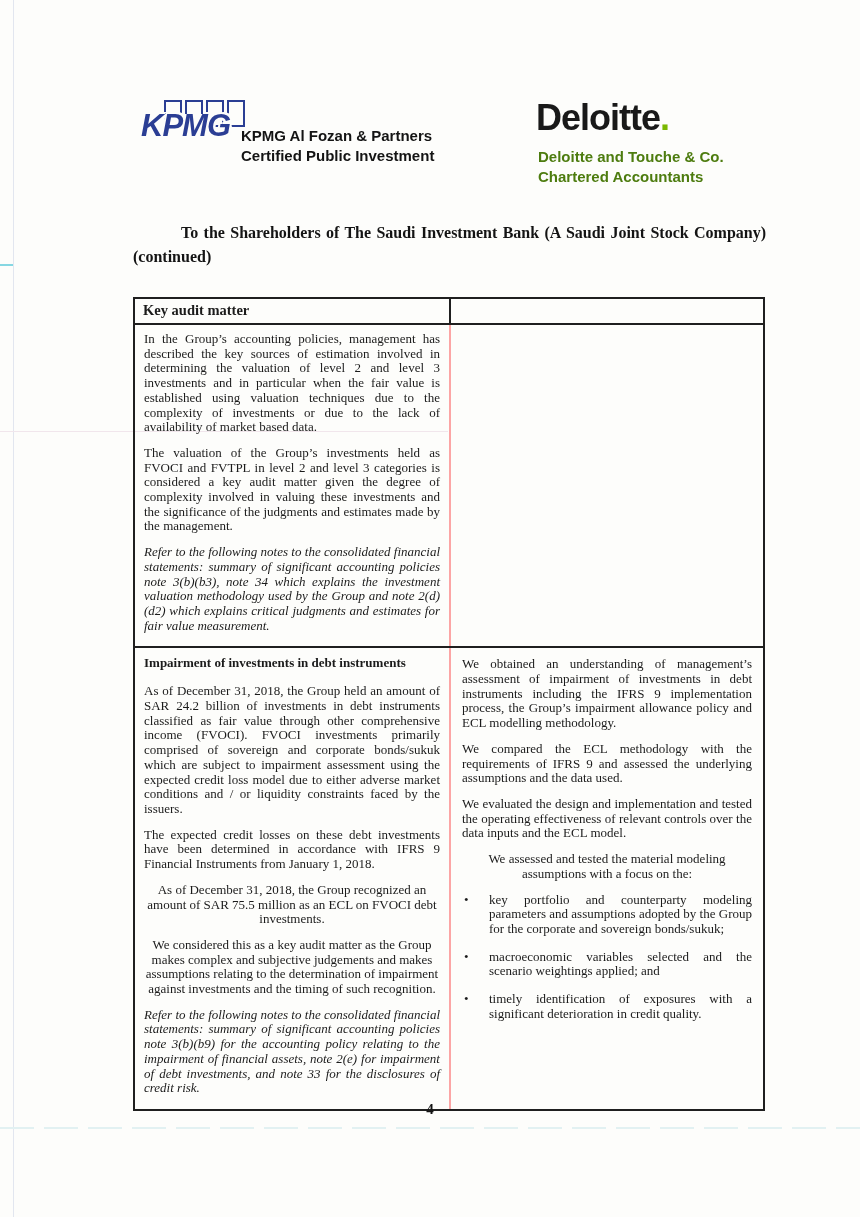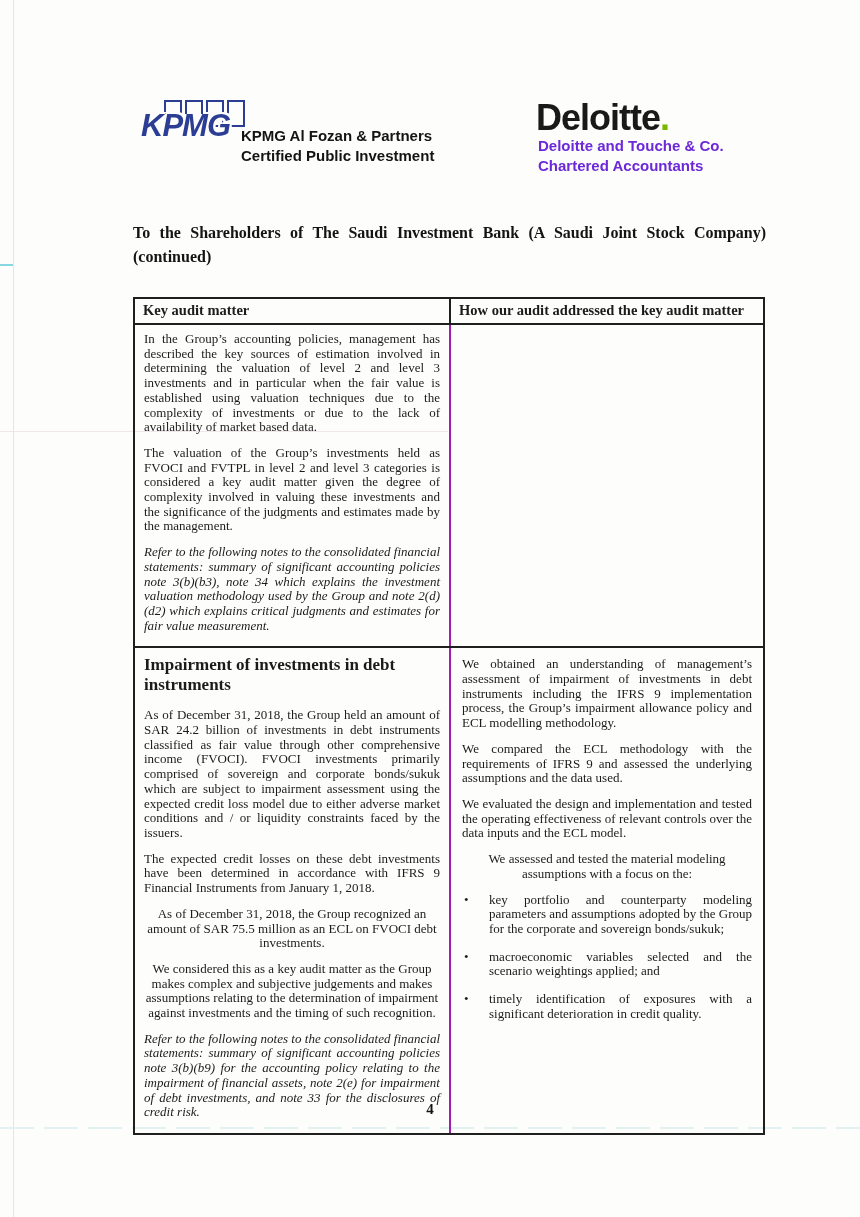--- a/index.html
+++ b/index.html
@@ -28,40 +28,40 @@
     position:absolute;left:241px;top:126px;
     font-family:"Liberation Sans",sans-serif;font-weight:bold;font-size:15px;line-height:19.5px;color:#141414;
   }
   .deloitte-logo{
     position:absolute;left:536px;top:97px;
     font-family:"Liberation Sans",sans-serif;font-weight:bold;font-size:36px;
     letter-spacing:-1px;color:#191919;text-align:right;
   }
   .deloitte-logo .dot{color:#7ab800;}
   .deloitte-name{
-    position:absolute;left:538px;top:136px;
-    font-family:"Liberation Sans",sans-serif;font-weight:bold;font-size:15px;line-height:20px;color:#6d28d9;
+    position:absolute;left:538px;top:147px;
+    font-family:"Liberation Sans",sans-serif;font-weight:bold;font-size:15px;line-height:20px;color:#4d7c0f;
   }
   
   .title{position:absolute;left:133px;top:221px;width:633px;font-weight:bold;font-size:16px;line-height:23.5px;color:#141414;}
-  .title .jline{text-align:justify;text-align-last:justify;}
+  .title .jline{text-align:justify;text-align-last:justify;margin-left:48px;}
   
   .kam-table{position:absolute;left:133px;top:297px;width:632px;border:2px solid #1f1f1f;box-sizing:border-box;}
   .t-header{display:grid;grid-template-columns:316px 1fr;border-bottom:2px solid #1f1f1f;}
   .t-header>div{padding:3px 8px 4px;font-weight:bold;font-size:14.5px;box-sizing:border-box;}
   .t-header .hl{border-right:2px solid #1f1f1f;}
   .t-row{display:grid;grid-template-columns:316px 1fr;}
   .t-row1{border-bottom:2px solid #1f1f1f;min-height:321px;}
   .t-row2{min-height:449px;}
-  .cell-l{border-right:2px solid #a21caf;padding:7px 9px 2px 9px;box-sizing:border-box;}
+  .cell-l{border-right:2px solid #fca5a5;padding:7px 9px 2px 9px;box-sizing:border-box;}
   .cell-r{padding:9px 11px 2px 11px;box-sizing:border-box;}
   .kam-table p{margin:0 0 11px;font-size:13px;line-height:14.7px;text-align:justify;color:#1b1b1b;}
   .kam-table p.it{font-style:italic;}
   .kam-table p.rag{text-align:center;}
-  .cell-heading{font-weight:bold;font-size:17px;margin:0 0 13px;}
+  .cell-heading{font-weight:bold;font-size:13px;margin:0 0 13px;}
   .bullet{display:flex;margin:0 0 13px;}
   .bullet .b-dot{width:25px;flex:none;padding-left:2px;font-size:13px;line-height:14.7px;}
   .bullet .b-text{flex:1;text-align:justify;font-size:13px;line-height:14.7px;}
   
   .page-num{position:absolute;left:0;top:1101px;width:860px;text-align:center;font-weight:bold;font-size:15px;color:#141414;}
 </style>
 </head>
 <body>
 
 <div class="page">
@@ -92,21 +92,20 @@
   </div>
 
   <div class="title">
     <div class="jline">To the Shareholders of The Saudi Investment Bank (A Saudi Joint Stock Company)</div>
     <div>(continued)</div>
   </div>
 
   <div class="kam-table">
     <div class="t-header">
       <div class="hl">Key audit matter</div>
-      <div>How our audit addressed the key audit matter</div>
     </div>
 
     <div class="t-row t-row1">
       <div class="cell-l">
         <p>In the Group’s accounting policies,  management has described the key sources of estimation involved in determining the valuation of level 2 and level 3 investments and in particular when the fair value is established using valuation techniques due to the complexity of investments or due to the lack of availability of market based data.</p>
         <p>The valuation of the Group’s investments held as FVOCI and FVTPL in level 2 and level 3 categories is considered a key audit matter given the degree of complexity involved in valuing these investments and the significance of the judgments and estimates made by the management.</p>
         <p class="it">Refer to the following notes to the consolidated financial statements: summary of significant accounting policies note 3(b)(b3), note 34 which explains the investment valuation methodology used by the Group and note 2(d)(d2) which explains critical judgments and estimates for fair value measurement.</p>
       </div>
       <div class="cell-r"></div>
     </div>

